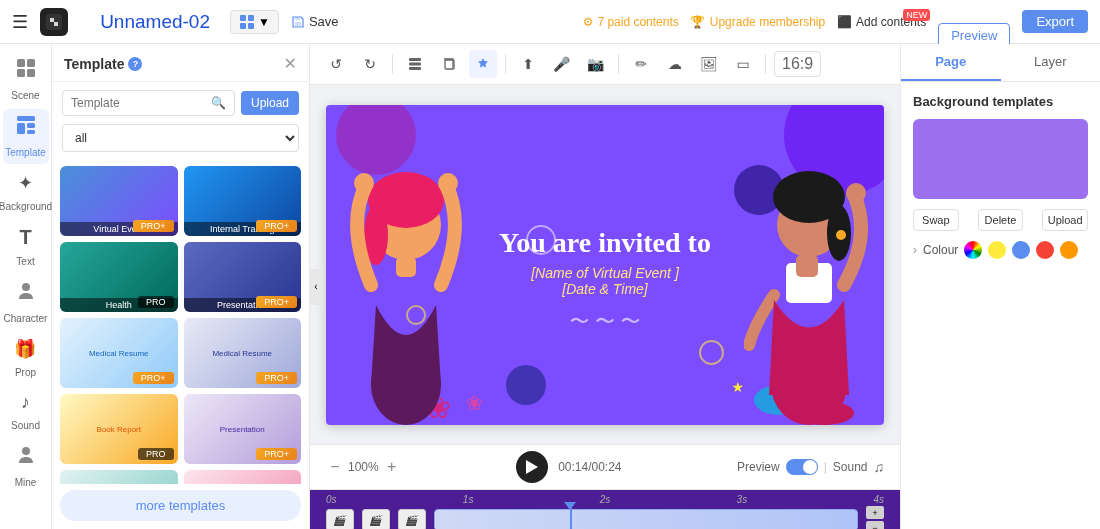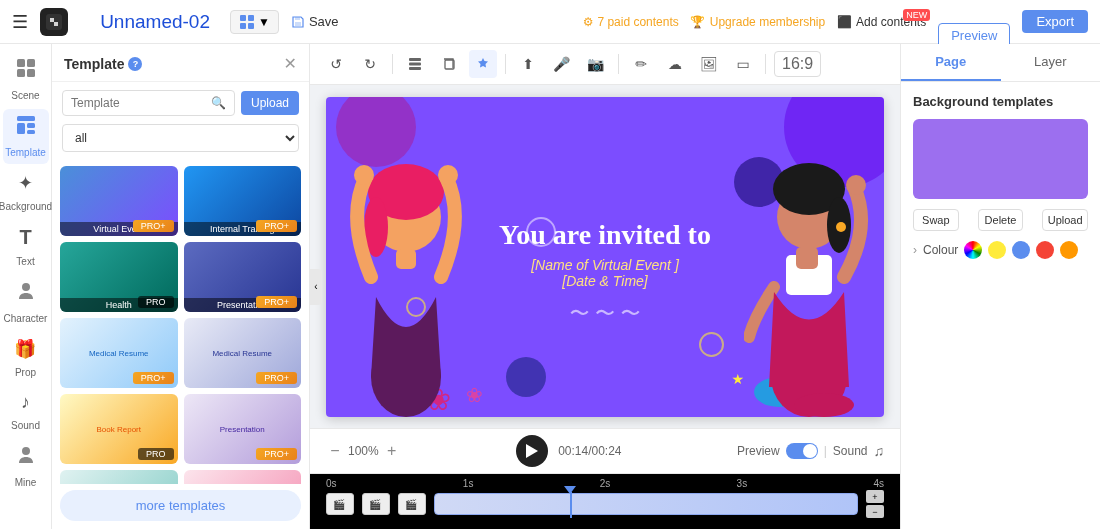--- a/index.html
+++ b/index.html
@@ -74,21 +74,21 @@
     .playback-zoom-btn { width: 18px; height: 18px; border: none; background: transparent; cursor: pointer; font-size: 16px; color: #888; display: flex; align-items: center; justify-content: center; }
     .playback-spacer { flex: 1; }
     .playback-play-btn { width: 32px; height: 32px; background: #222; border-radius: 50%; display: flex; align-items: center; justify-content: center; cursor: pointer; border: none; }
     .playback-time { font-size: 12px; color: #666; }
     .playback-timeline { display: flex; align-items: center; gap: 6px; font-size: 12px; color: #666; }
     .toggle-switch { width: 32px; height: 16px; background: #5b8dee; border-radius: 8px; position: relative; cursor: pointer; }
     .toggle-knob { width: 14px; height: 14px; background: #fff; border-radius: 50%; position: absolute; top: 1px; right: 1px; }
     .sound-icon { font-size: 14px; color: #666; }
 
     
-    .timeline-track { background: #000000; border-top: 1px solid #e8e8e8; height: 56px; flex-shrink: 0; position: relative; overflow: hidden; }
+    .timeline-track { background: #4c1d95; border-top: 1px solid #e8e8e8; height: 40px; flex-shrink: 0; position: relative; overflow: hidden; font-style: italic; }
 
     
     .right-panel { width: 200px; background: #fff; border-left: 1px solid #e8e8e8; display: flex; flex-direction: column; flex-shrink: 0; }
     .right-tabs { display: flex; border-bottom: 1px solid #e8e8e8; }
     .right-tab { flex: 1; text-align: center; padding: 10px 4px; font-size: 13px; cursor: pointer; color: #666; }
     .right-tab.active { color: #5b8dee; border-bottom: 2px solid #5b8dee; font-weight: 600; }
     .right-content { padding: 12px; flex: 1; }
     .right-section-title { font-size: 13px; font-weight: 600; color: #333; margin-bottom: 10px; }
     .bg-preview { width: 100%; height: 80px; background: #9c6fef; border-radius: 6px; margin-bottom: 10px; }
     .bg-actions { display: flex; gap: 19px; margin-bottom: 10px; }

